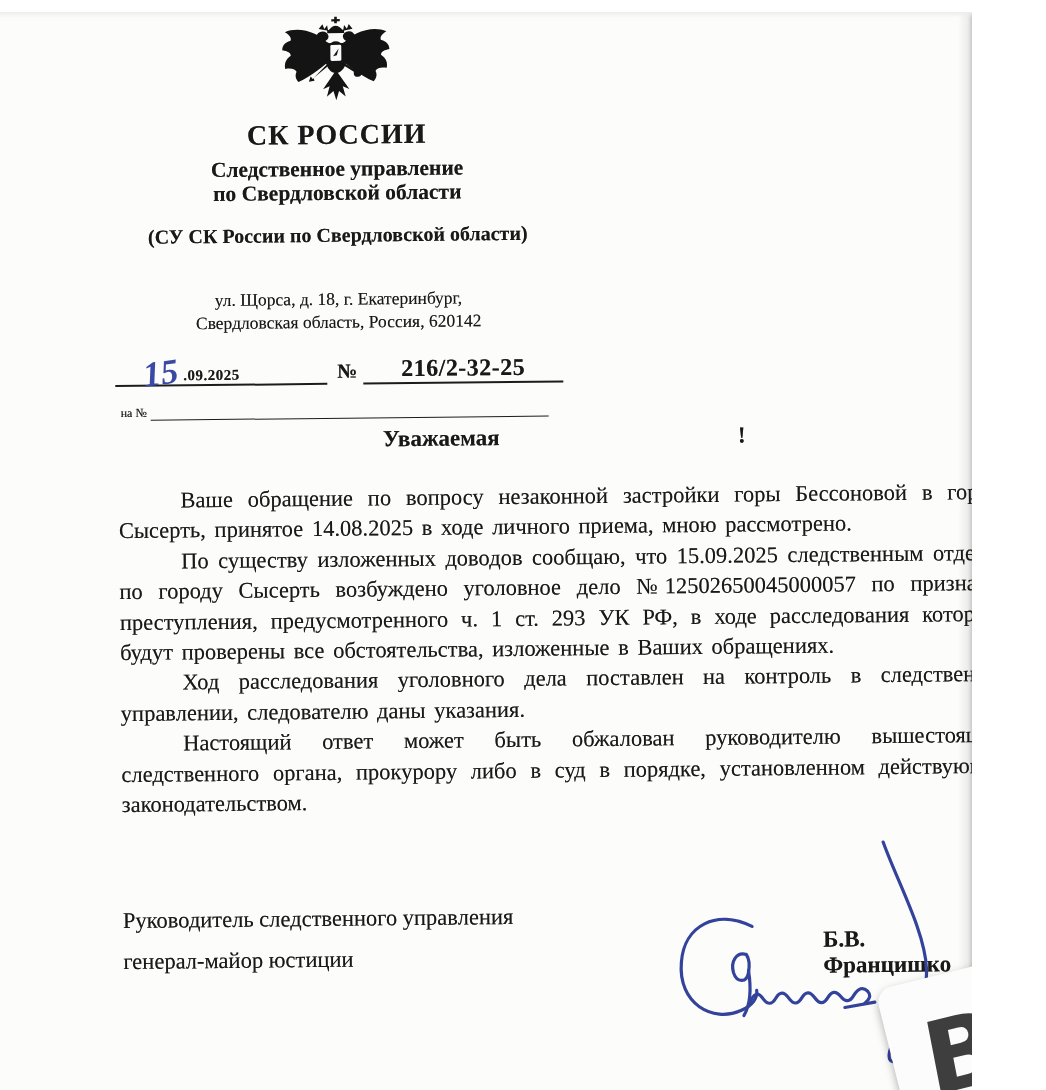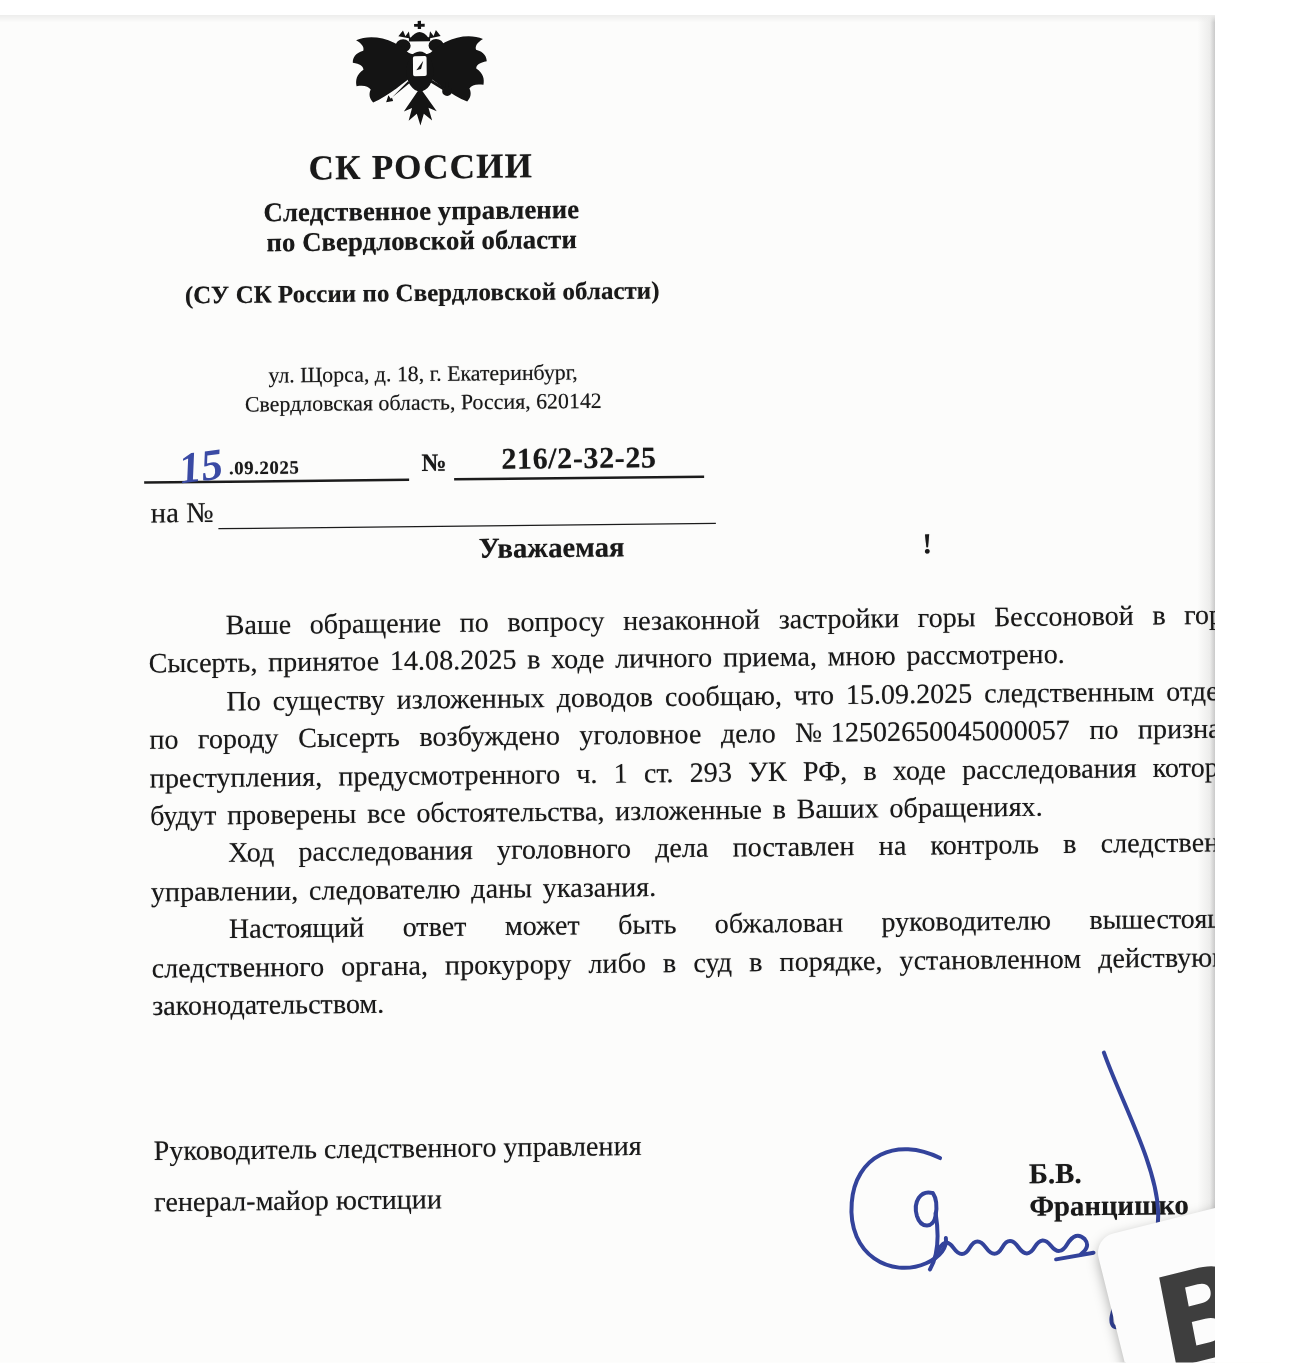--- a/index.html
+++ b/index.html
@@ -37,21 +37,21 @@
   .hw-15{
     position:absolute;left:28px;top:-13px;
     color:#3a4aa4;font-size:35px;font-style:italic;font-weight:bold;
     transform:rotate(-7deg);
     text-shadow:none !important;
   }
   .no-sign{font-size:20px;font-weight:bold;margin:0 6px 2px 10px;}
   .u2{width:200px;text-align:center;}
   .doc-num{font-size:24px;font-weight:bold;letter-spacing:0.5px;}
   .na-row{margin-top:11px;display:flex;align-items:flex-end;padding-left:16px;}
-  .na-label{font-size:23px;}
+  .na-label{font-size:12px;}
   .na-line{flex:0 0 398px;border-bottom:1.8px solid #1c1c1c;height:22px;margin-left:4px;}
 
   
   .salutation{position:absolute;left:0;top:413px;width:1046px;height:34px;font-size:23px;font-weight:bold;}
   .salutation .greet{position:absolute;left:383px;}
   .salutation .excl{position:absolute;left:738px;}
   .body-text{
     position:absolute;left:118px;top:470px;width:892px;
     font-size:22.5px;line-height:30.4px;text-align:justify;
   }

